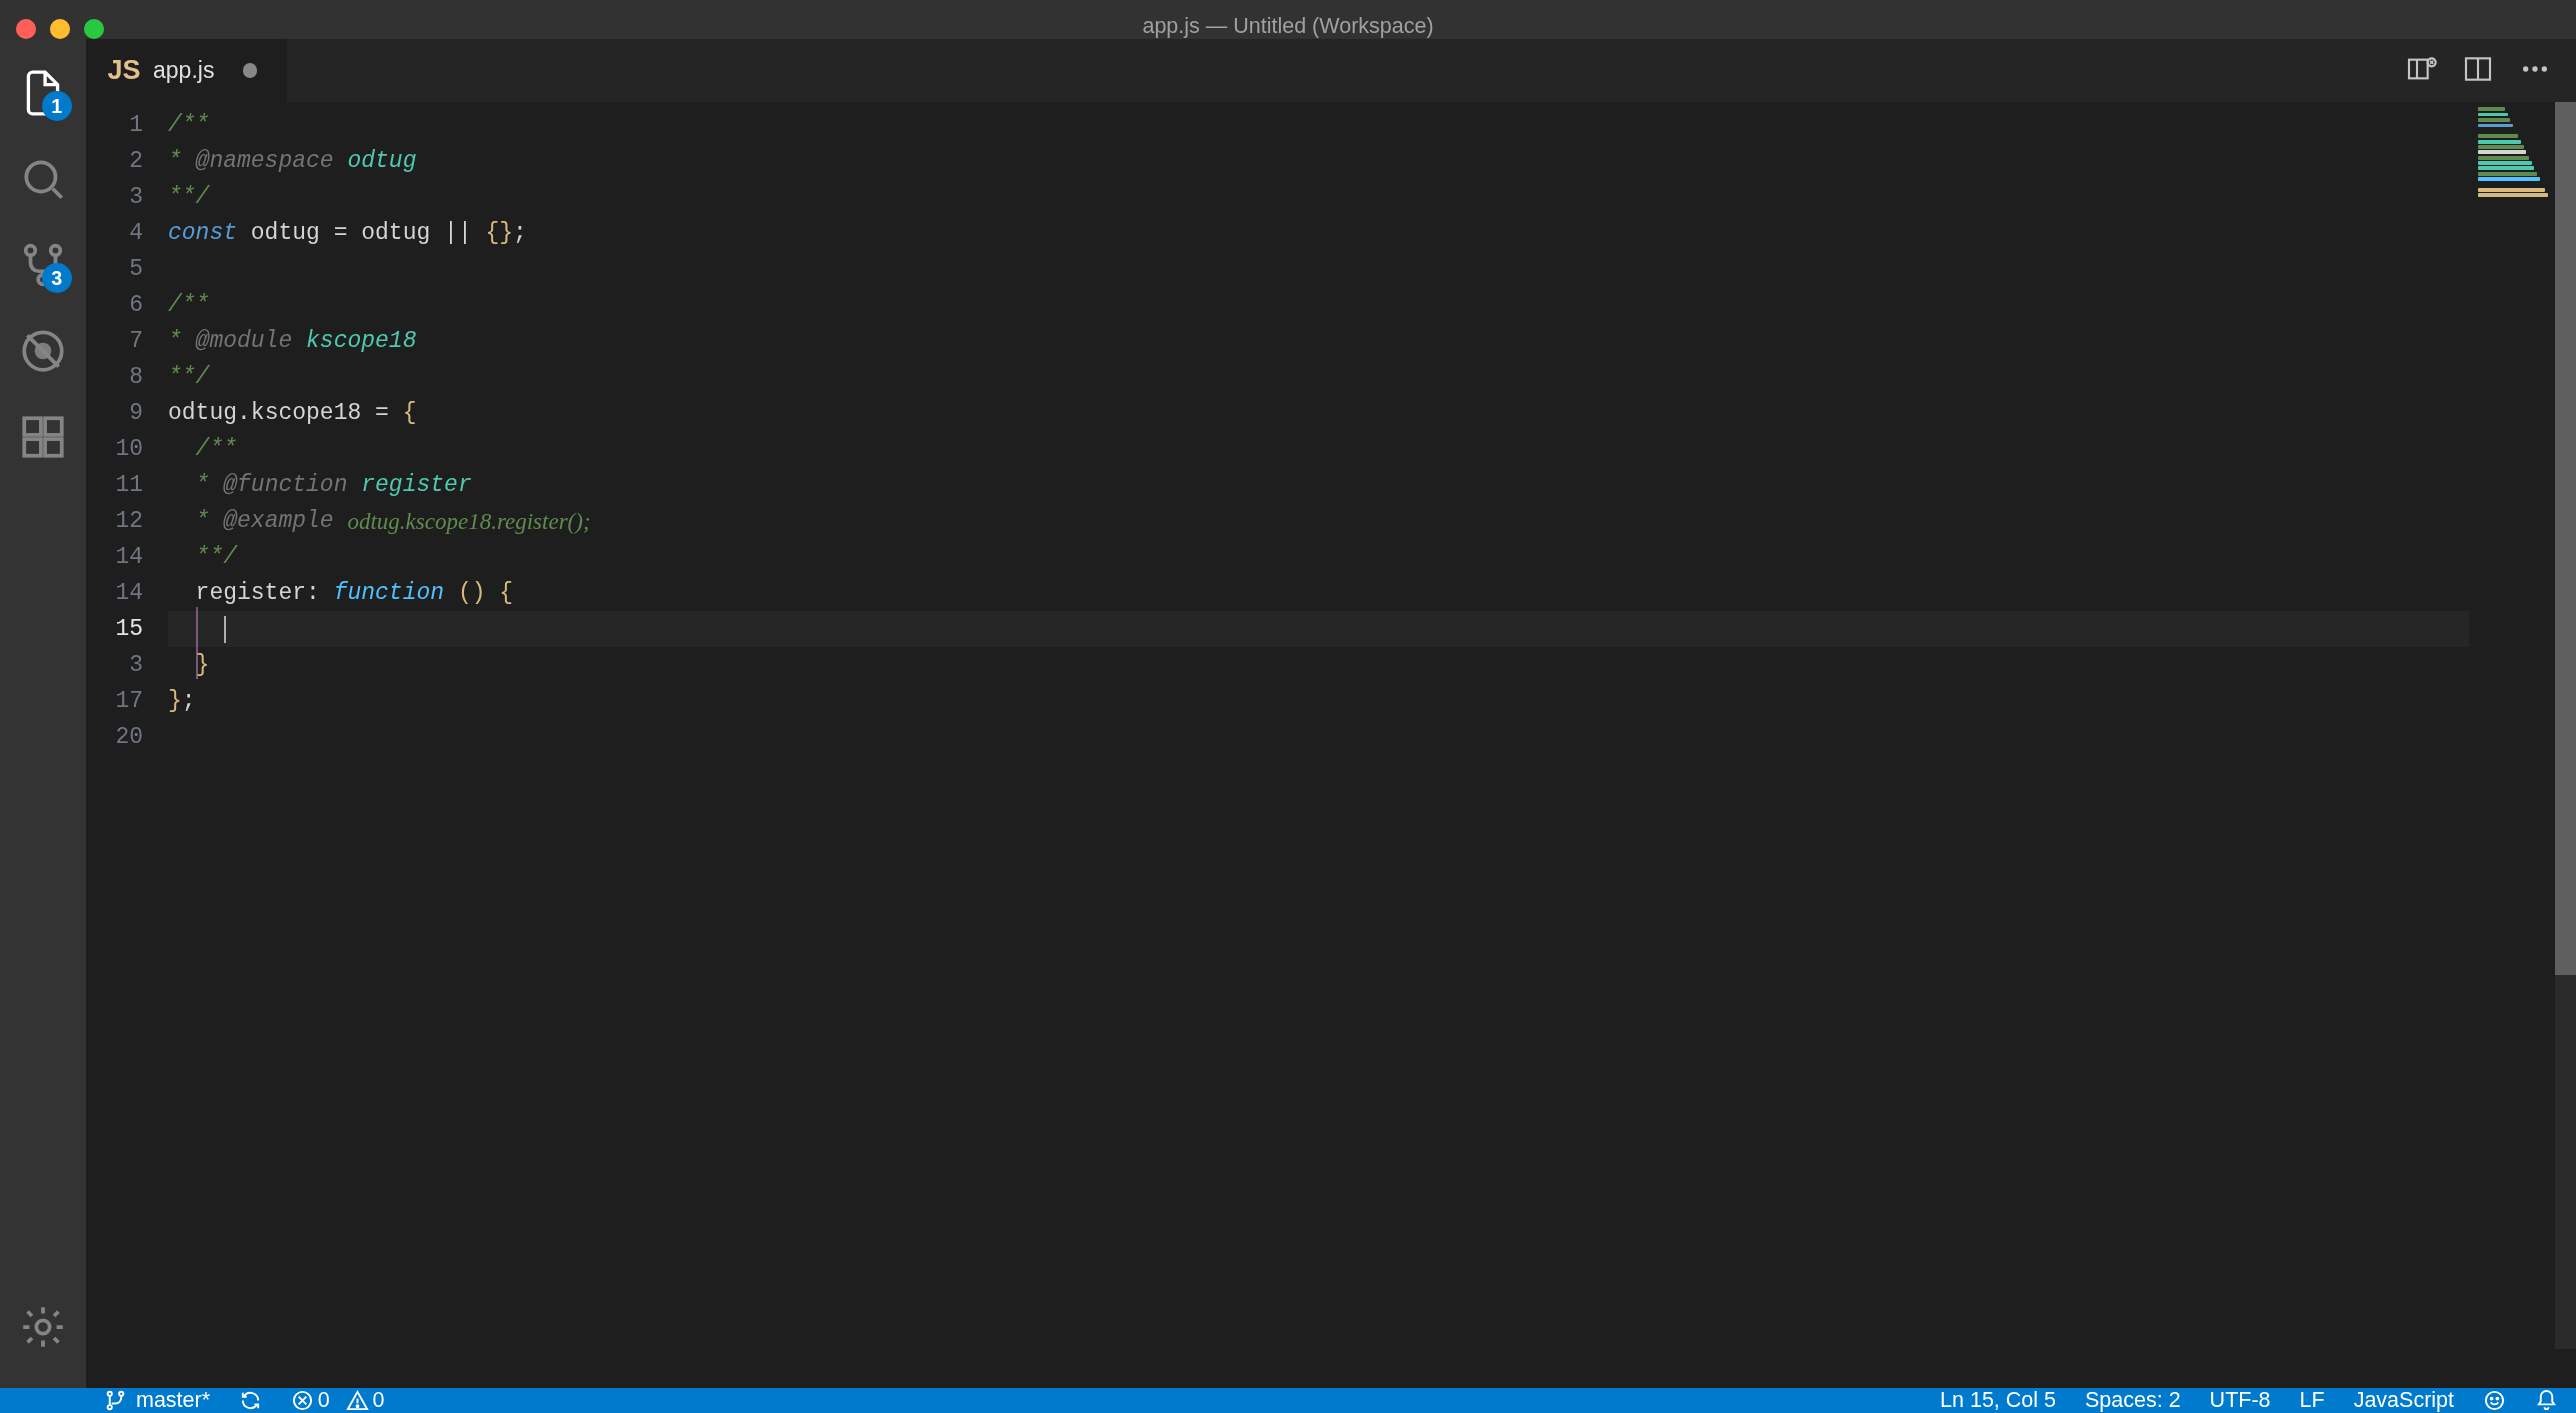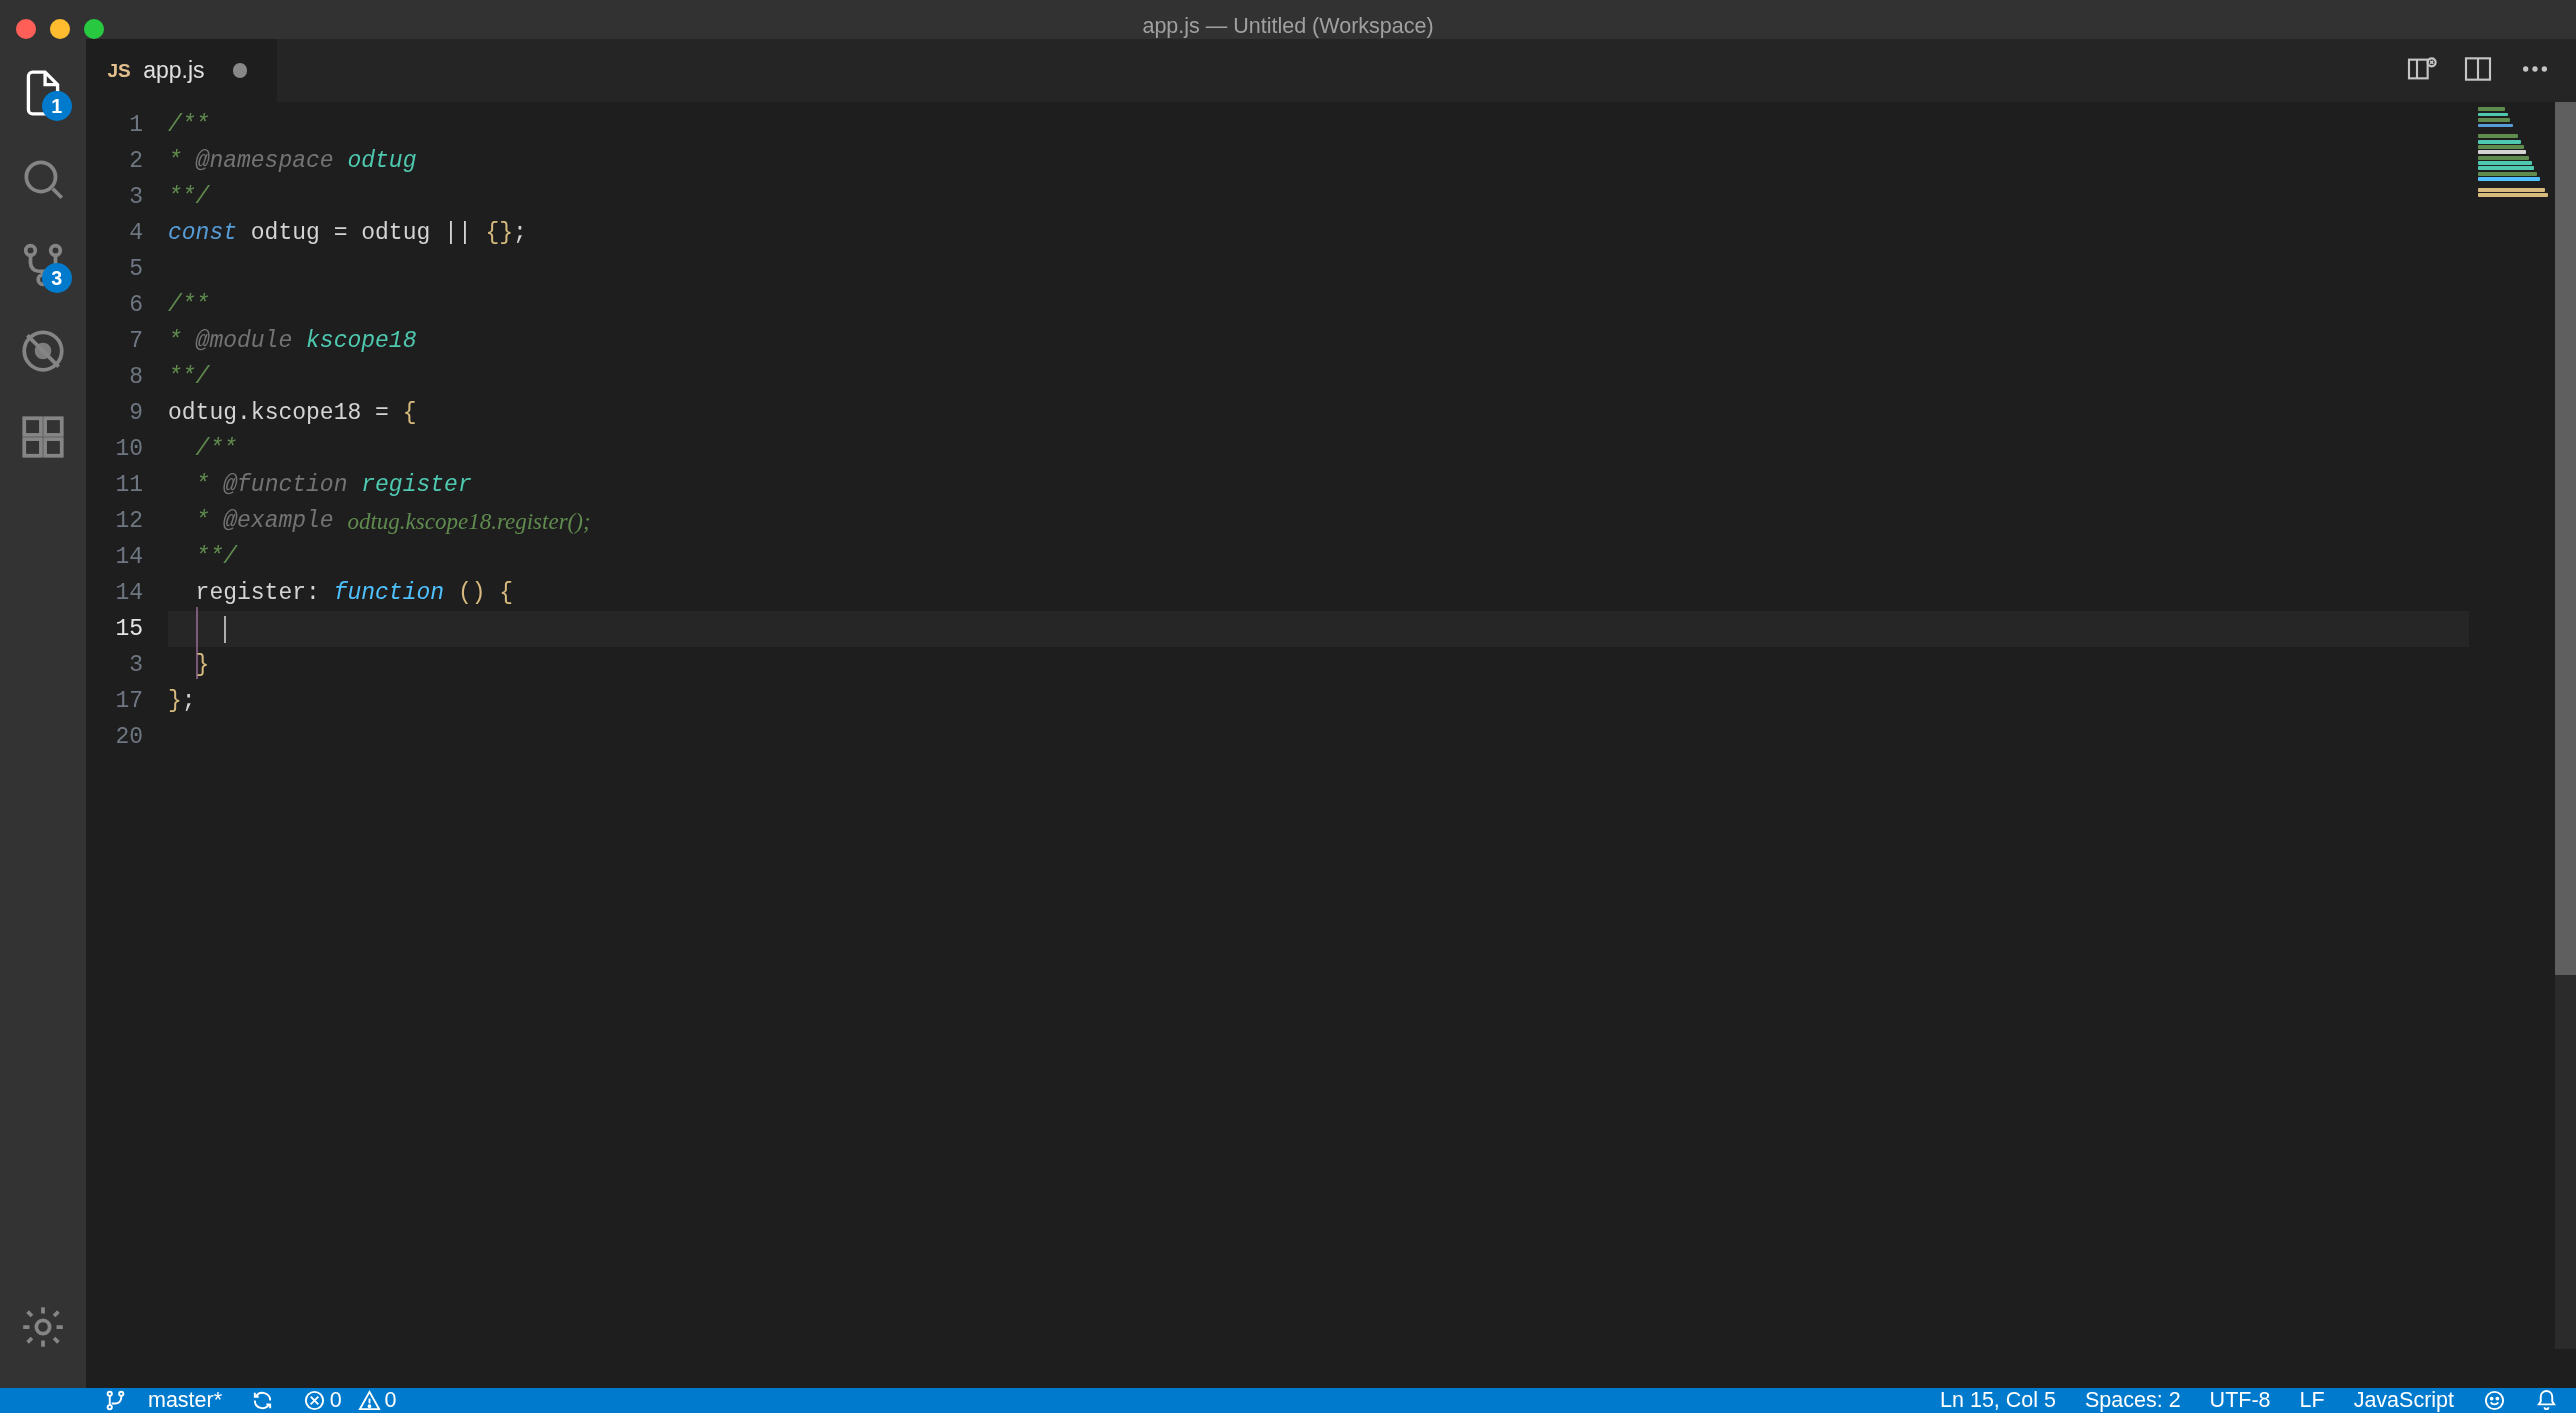--- a/index.html
+++ b/index.html
@@ -82,21 +82,21 @@
   align-items:stretch;
 }
 .tab {
   display:flex; align-items:center; gap:12.5px;
   padding: 0 30px 0 21.5px;
   background:#1e1e1e;
   color:#e0e0e0;
   font-size: 23px;
   position:relative;
 }
-.tab .file-icon { color:#e2c08d; font-weight:700; font-size:19px; }
+.tab .file-icon { color:#e2c08d; font-weight:700; font-size:27px; }
 .tab .dirty-dot {
   width:14.3px; height:14.3px; border-radius:50%; background:#888; margin-left: 16px;
 }
 .tabrow .spacer { flex:1; }
 .tab-actions { display:flex; align-items:center; gap:25px; padding-right:25px; color:#c5c5c5; }
 .tab-actions svg { width:32px; height:32px; }
 
 
 .editor-body { flex:1; display:flex; position:relative; }
 .gutter {
@@ -176,21 +176,21 @@
 .statusbar {
   grid-column: 2;
   background:#007acc;
   color:#fff;
   display:flex;
   align-items:center;
   font-size:21.5px;
   padding: 0 18px;
   gap: 29px;
 }
-.statusbar .seg { display:flex; align-items:center; gap:21px; }
+.statusbar .seg { display:flex; align-items:center; gap:9px; }
 .statusbar svg { width:23px; height:23px; }
 .statusbar .spacer { flex:1; }
 .statusbar .seg.tight { gap: 3.6px; }
 
 
 .statusbar-left {
   grid-column: 1;
   background:#007acc;
   display:flex;
   align-items:center;

